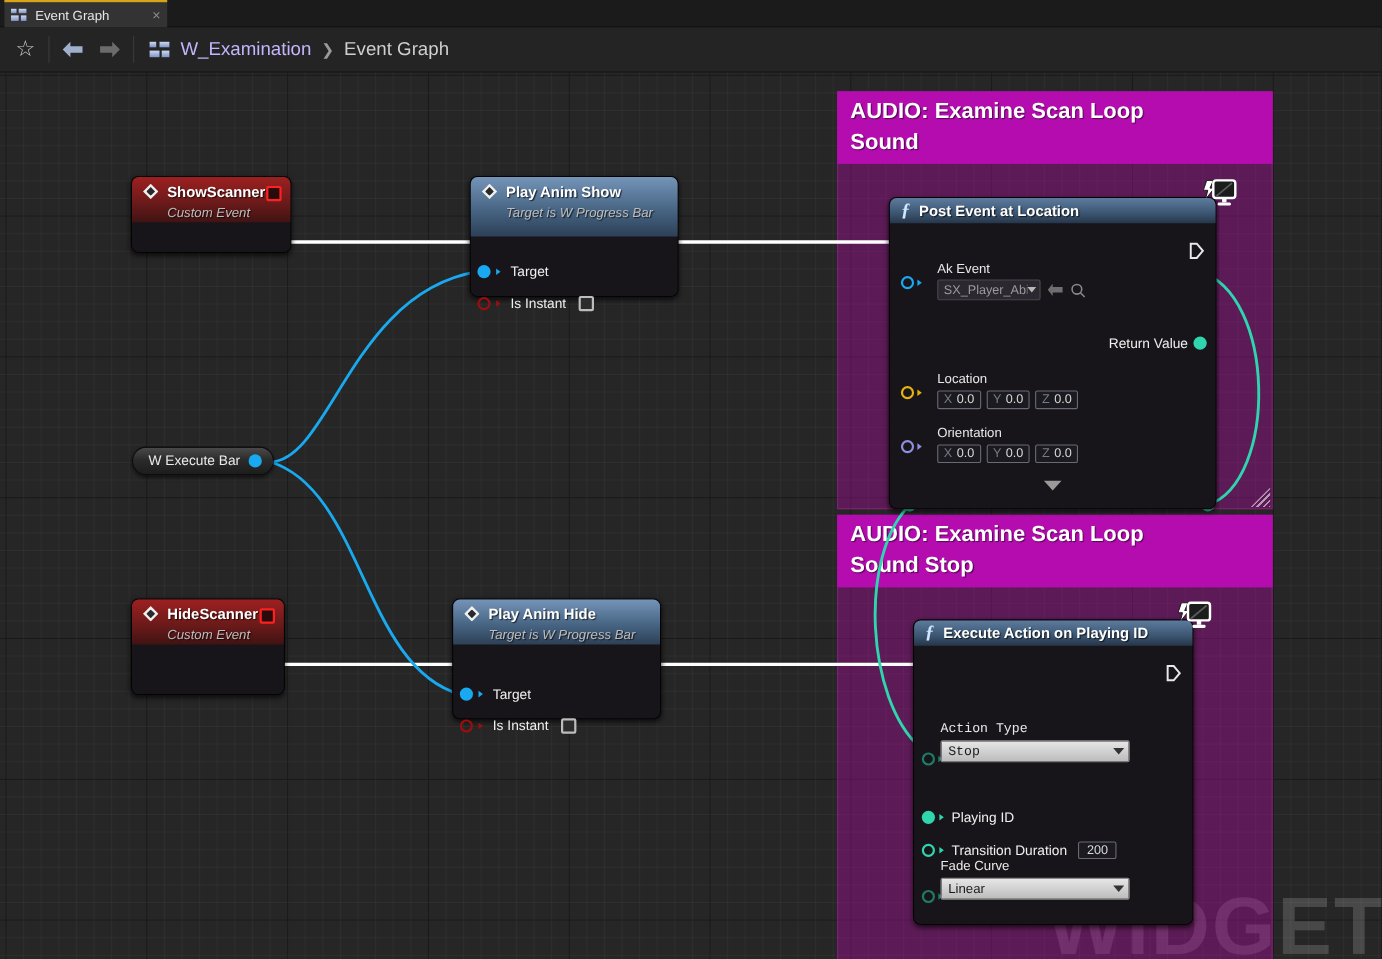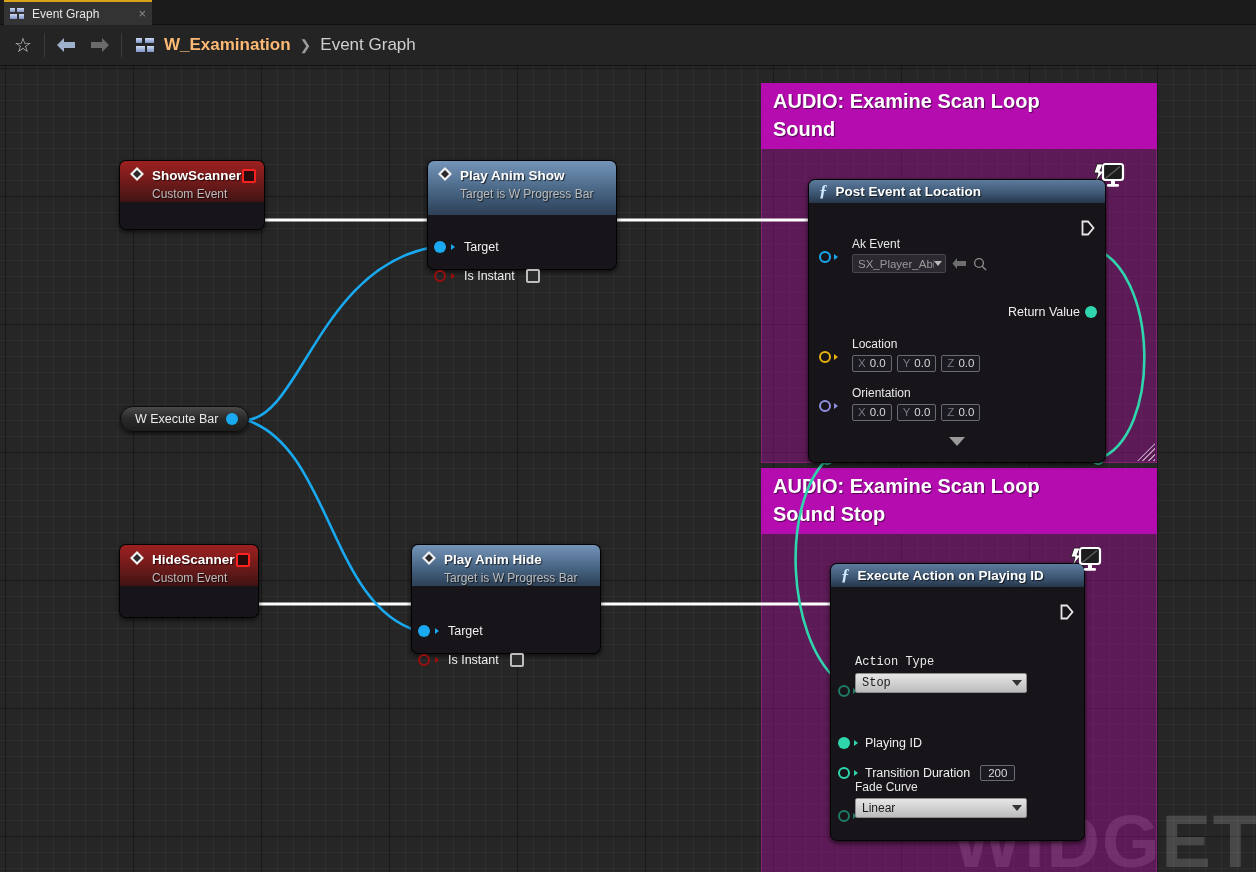--- a/index.html
+++ b/index.html
@@ -34,21 +34,21 @@
   #toolbar{
     position:absolute; left:0; top:25px; width:1256px; height:41px;
     background:#242424; border-bottom:1px solid #121212;
     display:flex; align-items:center; padding-left:6px; gap:0px;
   }
   .tb-btn{ width:34px; height:34px; display:flex; align-items:center; justify-content:center; cursor:pointer;}
   .tb-sep{ width:1px; height:24px; background:#3b3b3b; margin:0 4px;}
   .star{ font-size:20px; color:#c9c9c9; line-height:1;}
   .arrow{ width:20px; height:16px; }
   .crumb{ display:flex; align-items:center; gap:9px; margin-left:10px;}
-  .crumb .big{ font-size:17px; color:#fdba74;font-weight:bold; }
+  .crumb .big{ font-size:17px; color:#c4b5fd; }
   .crumb .sep{ font-size:14px; color:#9a9a9a; }
   .crumb .cur{ font-size:17px; color:#cfcfcf; }
   .crumb .bp-glyph{ width:19px; height:15px; }
   .crumb .bp-glyph i:nth-child(1){width:6px;height:5px;}
   .crumb .bp-glyph i:nth-child(2){left:9px;width:9px;height:5px;}
   .crumb .bp-glyph i:nth-child(3){top:8px;width:9px;height:6px;}
   .crumb .bp-glyph i:nth-child(4){left:11px;top:8px;width:7px;height:6px;}
 
   
   #canvas{
@@ -99,21 +99,21 @@
   .node .nbody{
     position:absolute; left:0; top:0; right:0; bottom:0;
     background:#17151a; border-radius:7px; border:1px solid rgba(0,0,0,0.85);
   }
   .nhead{
     position:relative; border-radius:6px 6px 0 0;
     padding:5px 10px 6px 10px; display:flex; align-items:flex-start; gap:8px;
   }
   .nhead .ntitle{ color:#ffffff; font-weight:bold; font-size:13.5px; line-height:15px;
                   text-shadow:1px 1px 1px rgba(0,0,0,0.7); }
-  .nhead .nsub{ color:#bdbdbd; font-size:12px; line-height:15px;
+  .nhead .nsub{ color:#bdbdbd; font-style:italic; font-size:12px; line-height:15px;
                 text-shadow:1px 1px 1px rgba(0,0,0,0.7); }
 
   
   .head-event{ background:linear-gradient(180deg,#9d2020 0%,#6d1a1a 55%,#411313 100%); }
   
   .head-fn{ background:linear-gradient(180deg,#7494b8 0%,#44617f 60%,#2d4056 100%); }
   .head-fn2{ background:linear-gradient(180deg,#5d7b9e 0%,#3c5672 60%,#263649 100%); }
 
   .diamond{ width:14px; height:14px; margin-top:1px; flex:none;
             background:#f0f0f0;
@@ -312,21 +312,21 @@
       <span class="plabel" style="margin-left:5px">Target</span>
     </div>
     <div class="nrow" style="position:absolute; left:7px; top:109px; gap:4px;">
       <span class="pin-hollow" style="color:#9c0d0d"></span>
       <span class="pin-arrow" style="color:#9c0d0d"></span>
       <span class="plabel" style="margin-left:5px">Is Instant</span>
       <span class="chk" style="margin-left:7px"></span>
     </div>
   </div>
 
-  <div class="node" style="left:119px; top:478px; width:140px; height:74px;">
+  <div class="node" style="left:119px; top:478px; width:140px; height:88px;">
     <div class="nbody"></div>
     <div class="nhead head-event" style="position:absolute;left:1px;top:1px;right:1px;height:41px;">
       <span class="diamond"></span>
       <span>
         <span class="ntitle">HideScanner</span><br>
         <span class="nsub">Custom Event</span>
       </span>
       <span class="redsq"></span>
     </div>
     <div style="position:absolute; right:9px; top:51px;">

